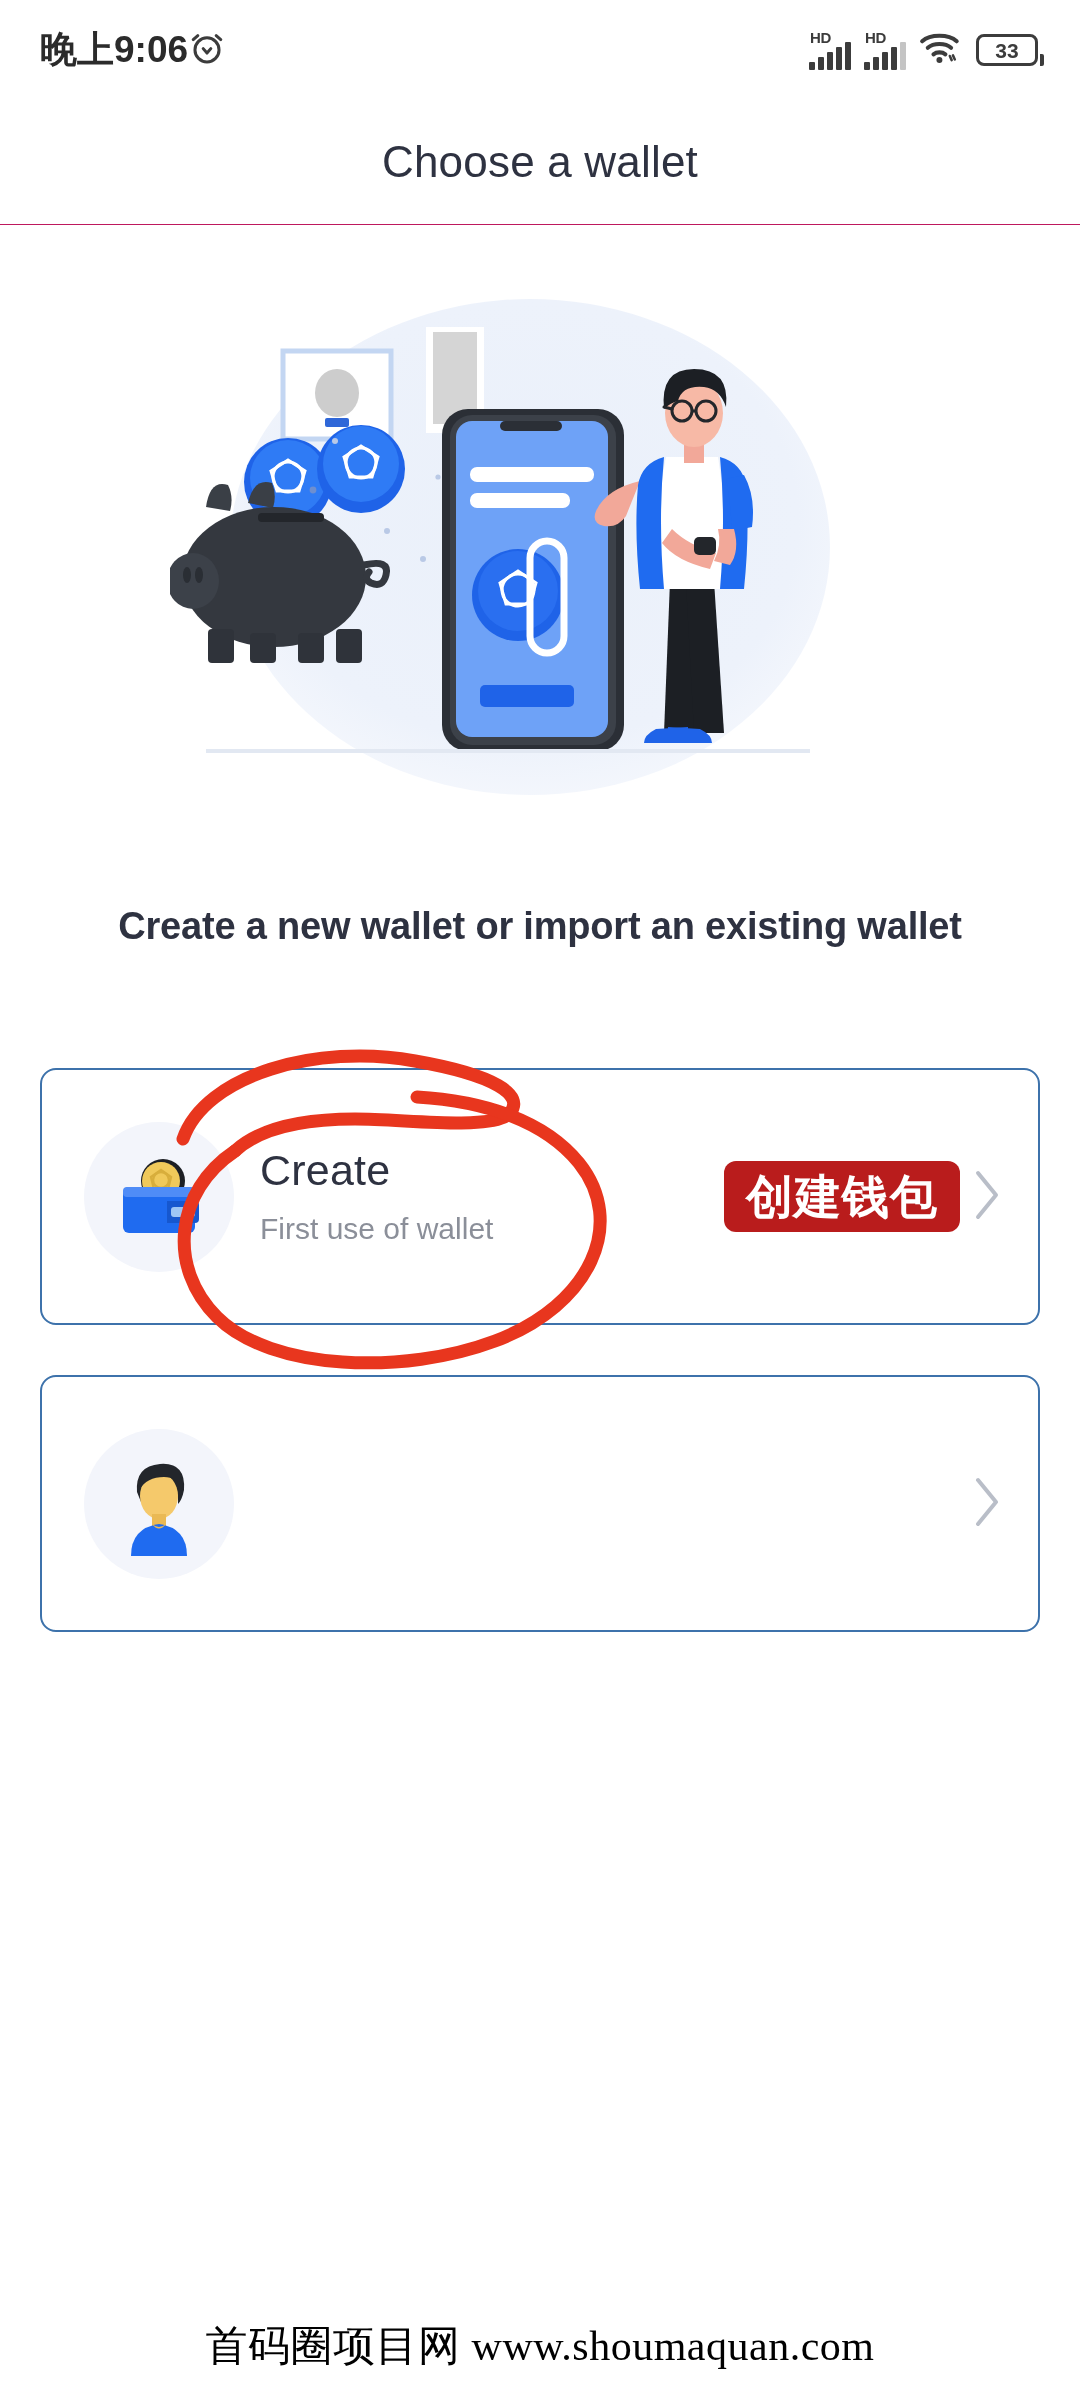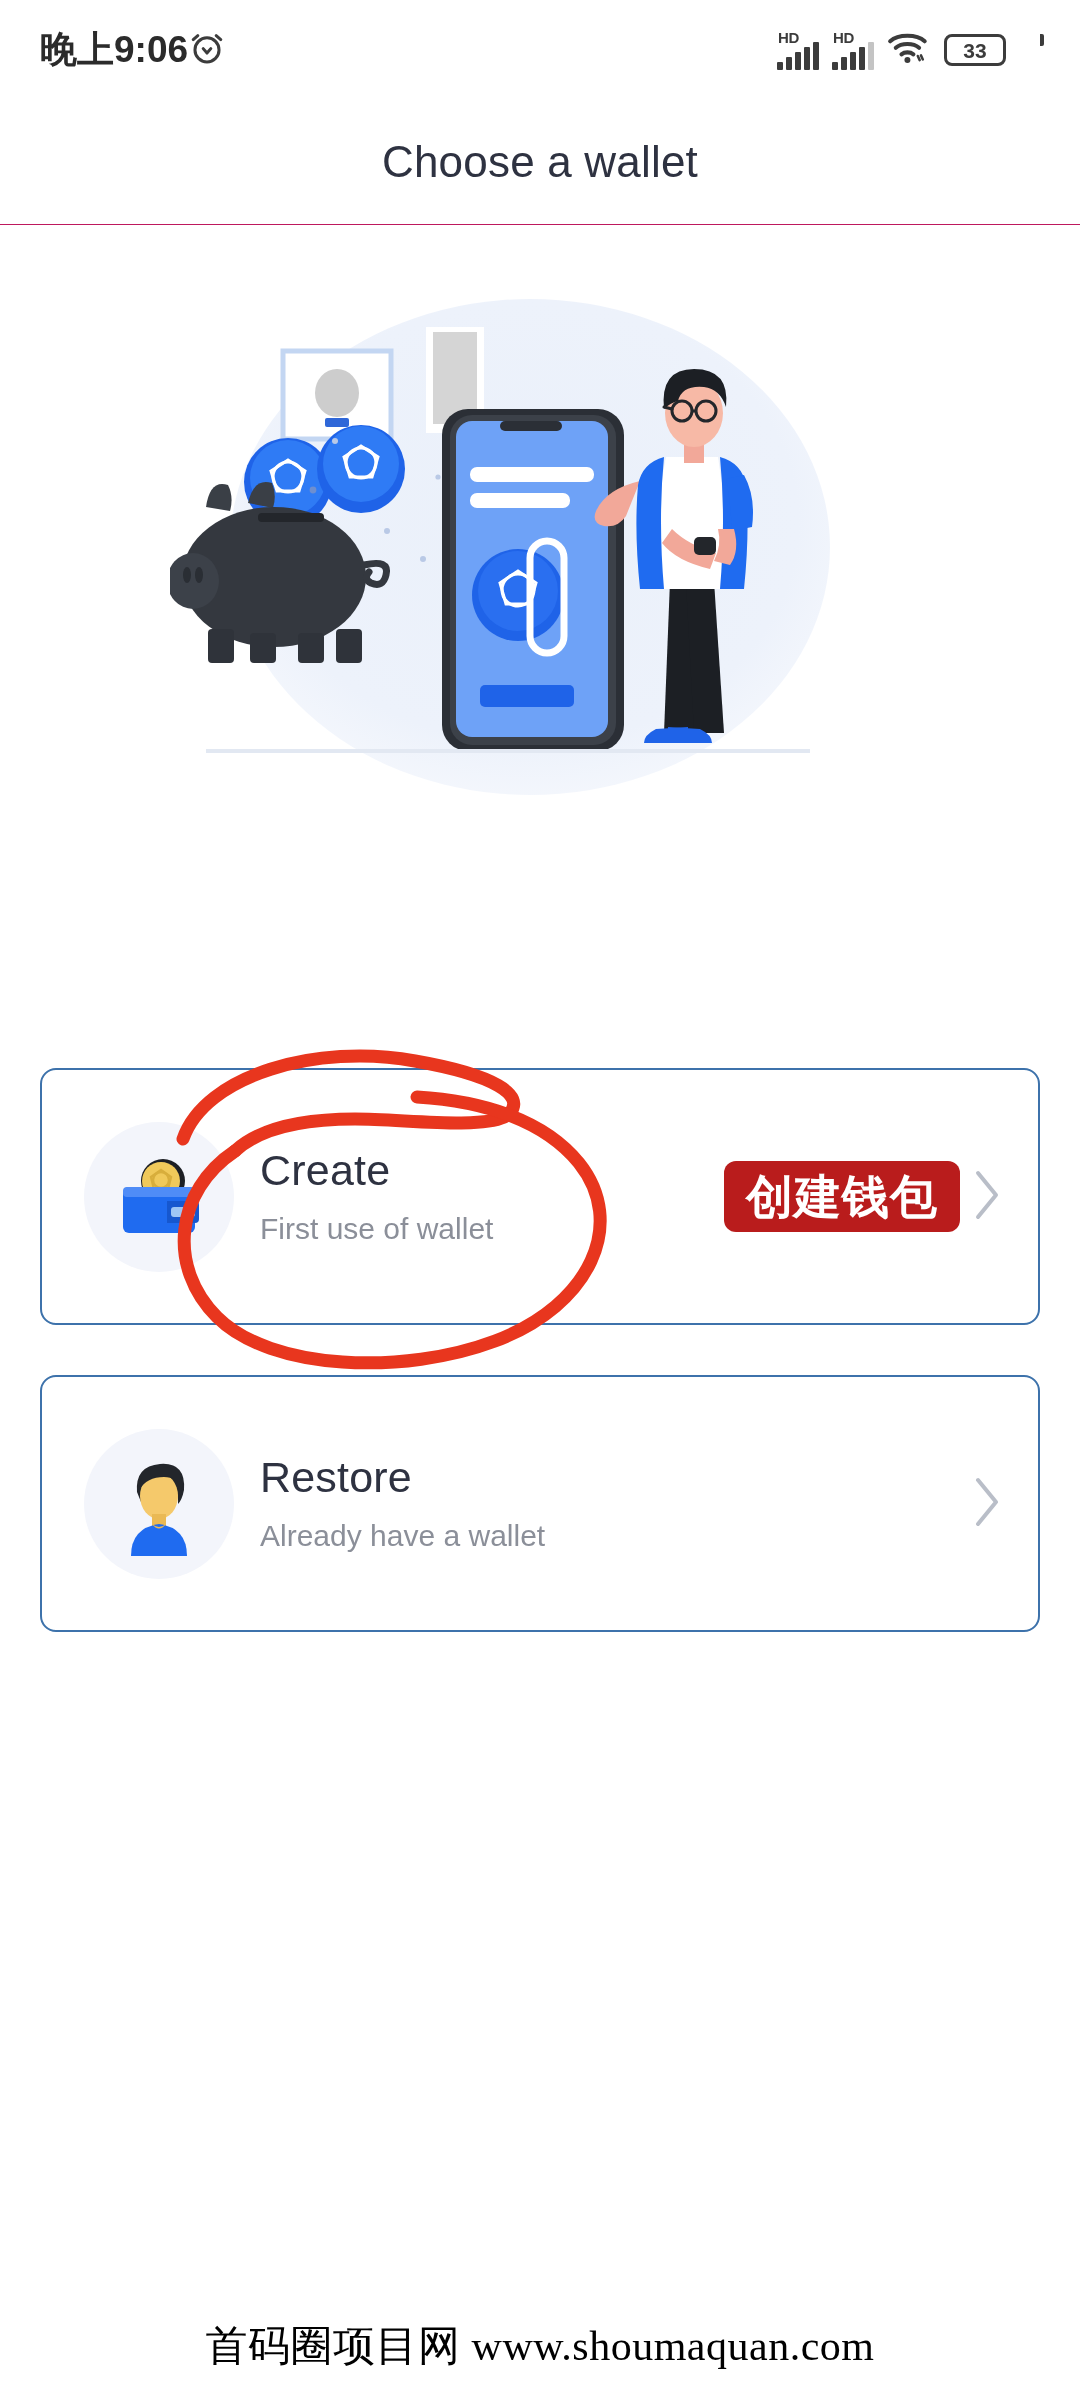--- a/index.html
+++ b/index.html
@@ -79,22 +79,21 @@
   .bars i:nth-child(1) { height: 8px; }
   .bars i:nth-child(2) { height: 13px; }
   .bars i:nth-child(3) { height: 18px; }
   .bars i:nth-child(4) { height: 23px; }
   .bars i:nth-child(5) { height: 28px; }
   .signal-2 .bars i:nth-child(5) { background: #c4c4c4; }
 
   .battery {
     position: relative;
     display: flex;
-    align-items: flex-start;
-    gap: 32px;
+    align-items: flex-end;
   }
   .battery-body {
     width: 62px;
     height: 32px;
     border: 3px solid #3c3c3c;
     border-radius: 8px;
     display: flex;
     align-items: center;
     justify-content: center;
   }
@@ -439,20 +438,21 @@
         <circle cx="512" cy="126" r="10" fill="none" stroke="#23262b" stroke-width="3"></circle>
         <circle cx="536" cy="126" r="10" fill="none" stroke="#23262b" stroke-width="3"></circle>
         <path d="M522 126 h4" stroke="#23262b" stroke-width="3"></path>
         <path d="M502 124 l-8 -2" stroke="#23262b" stroke-width="3" stroke-linecap="round"></path>
       </g>
 
       <line x1="36" y1="466" x2="640" y2="466" stroke="#e2e8f2" stroke-width="4"></line>
     </svg>
   </div>
 
+  <div class="subtitle">Create a new wallet or import an existing wallet</div>
 
   <div class="cards">
 
     <div class="opt-card">
       <div class="opt-icon-holder">
         <svg width="104" height="104" viewBox="0 0 104 104" fill="none">
 
           <circle cx="56" cy="36" r="22" fill="#1c1f24"></circle>
           <circle cx="54" cy="36" r="19" fill="#f0c95a"></circle>
           <path d="M44 32 l10 -7 l10 7 l-3 12 h-14z" fill="none" stroke="#d8ae3c" stroke-width="2.4"></path>
@@ -487,24 +487,20 @@
 
           <path d="M32 38 q0 -22 21 -23 q24 -1 22 22 q-5 -12 -18 -12 q-17 0 -25 13z" fill="#23262b"></path>
 
           <rect x="45" y="62" width="14" height="12" fill="#eab954"></rect>
 
           <path d="M24 104 q0 -28 28 -32 q28 4 28 32z" fill="#1f6bf0"></path>
 
           <path d="M45 72 q7 9 14 0 q-7 6 -14 0z" fill="#eab954"></path>
         </svg>
       </div>
-      <div class="opt-text">
-        <span class="opt-title">Restore</span>
-        <span class="opt-sub">Already have a wallet</span>
-      </div>
       <span class="chevron">
         <svg width="34" height="56" viewBox="0 0 34 56" fill="none">
           <path d="M8 6 L26 28 L8 50" stroke="#b9bec8" stroke-width="4" stroke-linecap="round" stroke-linejoin="round" fill="none"></path>
         </svg>
       </span>
     </div>
   </div>
 
   <svg class="annotation" viewBox="0 0 640 340" fill="none">
     <path d="M128 104

